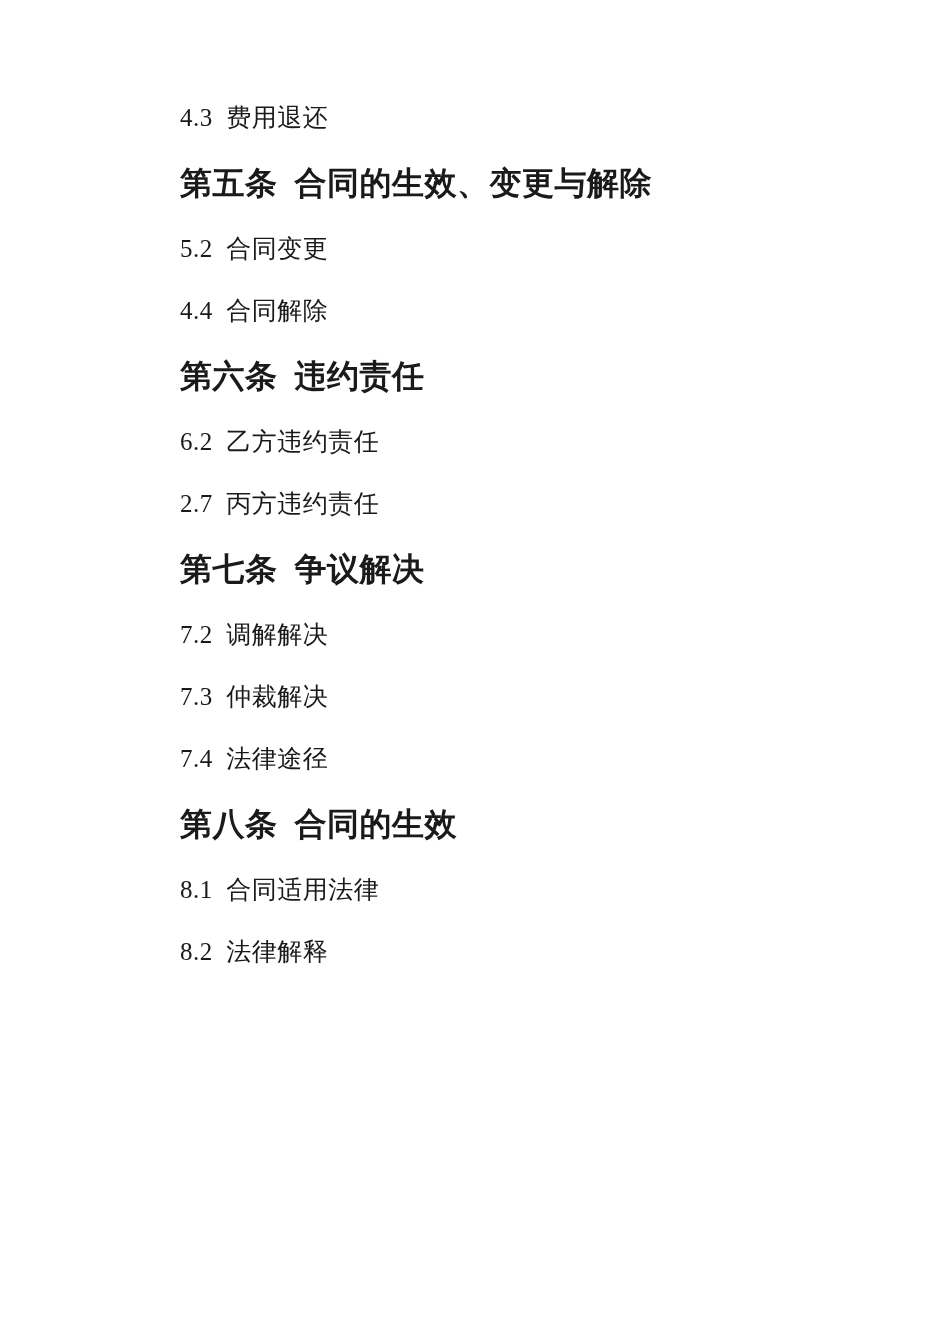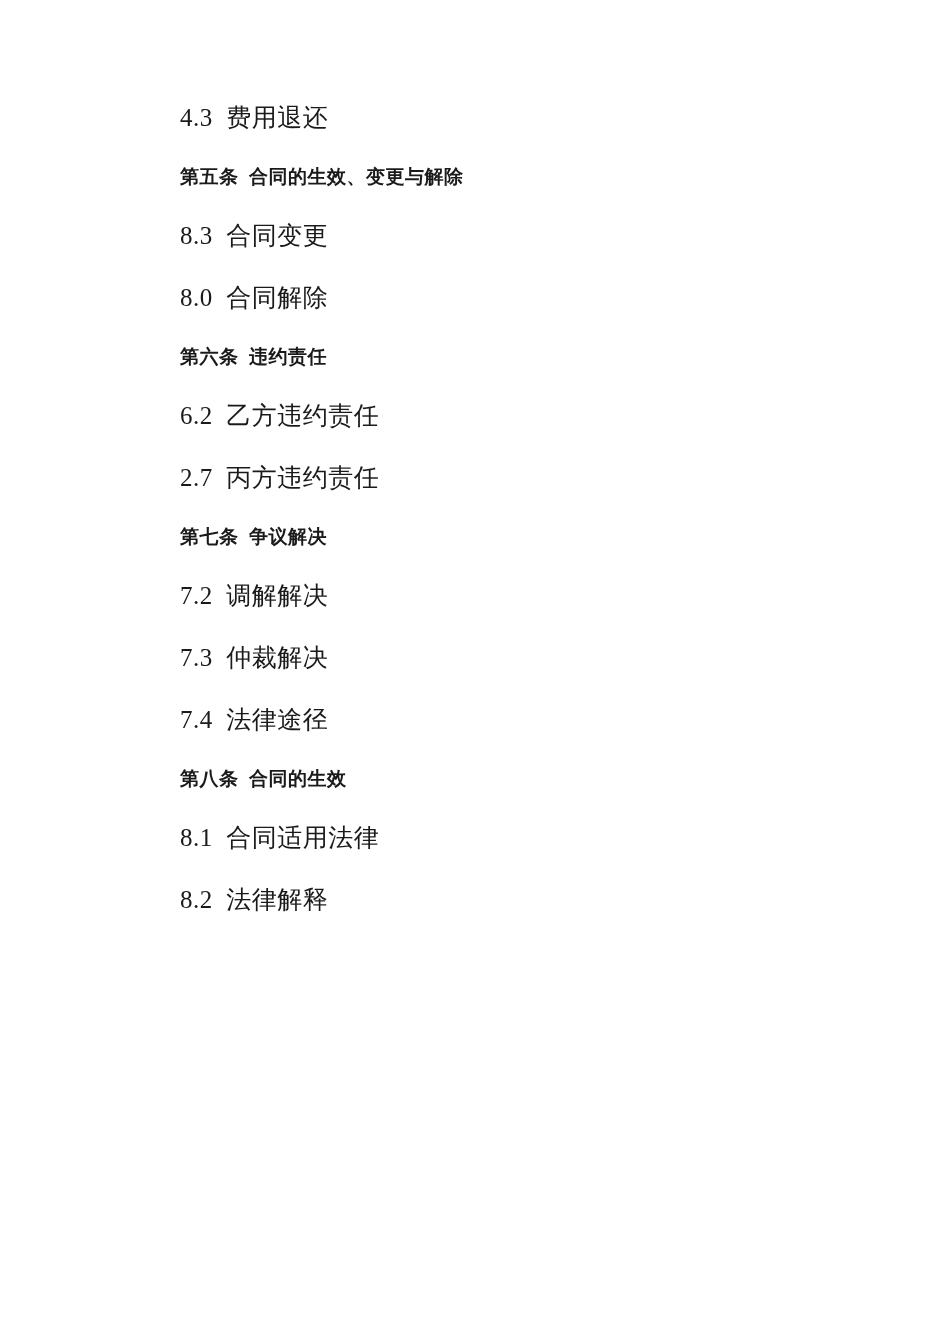--- a/index.html
+++ b/index.html
@@ -28,36 +28,36 @@
     letter-spacing: 0.5px;
     white-space: pre;
   }
   .sub {
     margin: 0 0 37px 0;
     font-weight: 400;
   }
   .heading {
     margin: 0 0 37px 0;
     font-weight: bold;
-    font-size: 19px;
+    font-size: 32px;
     letter-spacing: 0.5px;
   }
   .first {
     margin-top: 0;
   }
 </style>
 </head>
 <body>
 
 <div class="page">
   <div class="doc-body" id="doc-body">
       <div class="line sub first">4.3  费用退还</div>
       <div class="line heading">第五条  合同的生效、变更与解除</div>
-      <div class="line sub">8.3  合同变更</div>
-      <div class="line sub">8.0  合同解除</div>
+      <div class="line sub">5.2  合同变更</div>
+      <div class="line sub">4.4  合同解除</div>
       <div class="line heading">第六条  违约责任</div>
       <div class="line sub">6.2  乙方违约责任</div>
       <div class="line sub">2.7  丙方违约责任</div>
       <div class="line heading">第七条  争议解决</div>
       <div class="line sub">7.2  调解解决</div>
       <div class="line sub">7.3  仲裁解决</div>
       <div class="line sub">7.4  法律途径</div>
       <div class="line heading">第八条  合同的生效</div>
       <div class="line sub">8.1  合同适用法律</div>
       <div class="line sub">8.2  法律解释</div>

